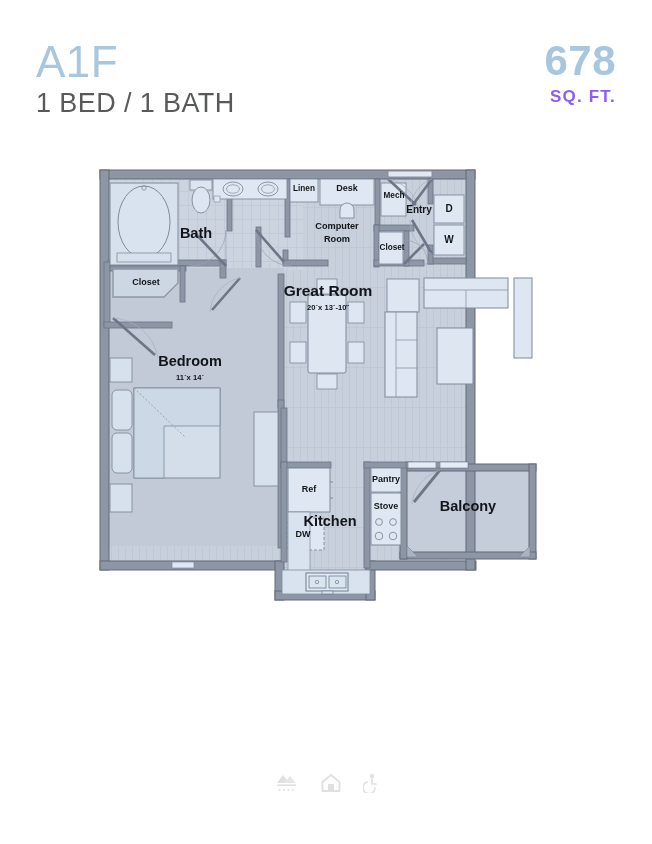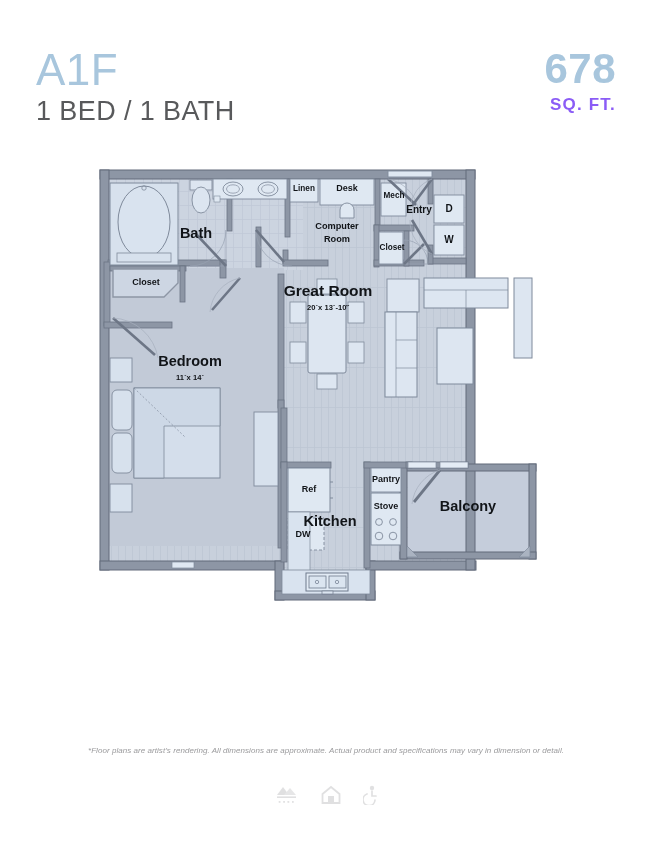--- a/index.html
+++ b/index.html
@@ -11,21 +11,21 @@
     width: 652px;
     height: 844px;
     position: relative;
     font-family: "Liberation Sans", sans-serif;
     overflow: hidden;
   }
 
   
   #header {
     position: absolute;
-    left: 0; top: 12px;
+    left: 0; top: 4px;
     width: 652px; height: 140px;
   }
   #plan-code {
     position: absolute;
     left: 36px; top: 36px;
     font-size: 44px;
     font-weight: 400;
     letter-spacing: 0.5px;
     color: #a8c6dd;
     line-height: 1;
@@ -508,21 +508,20 @@
     <text class="fp-label fp-label-small" x="309" y="340" style="font-size:9px">Ref</text>
     <text class="fp-label fp-label-small" x="303" y="385" style="font-size:9px">DW</text>
     <text class="fp-label fp-label-small" x="386" y="330" style="font-size:9px">Pantry</text>
     <text class="fp-label fp-label-small" x="386" y="357" style="font-size:9px">Stove</text>
   </g>
 </svg>
 </div>
 
 <div id="footer">
   <div id="disclaimer">
-    <div>*Floor plans are artist’s rendering. All dimensions are approximate. Actual product and specifications may vary in dimension or detail.</div>
   </div>
 
   <div id="footer-icons">
 
     <span class="footer-icon">
       <svg width="26" height="22" viewBox="0 0 26 22" xmlns="http://www.w3.org/2000/svg">
         <path d="M4 12 L10 4 L16 12 Z" fill="#b7b7b9"></path>
         <path d="M11 12 L17 5 L23 12 Z" fill="#c6c6c8"></path>
         <rect x="4" y="13.4" width="19" height="1.6" fill="#b7b7b9"></rect>
         <text class="brand-sub" x="13.5" y="19.5">■ ■ ■ ■</text>

